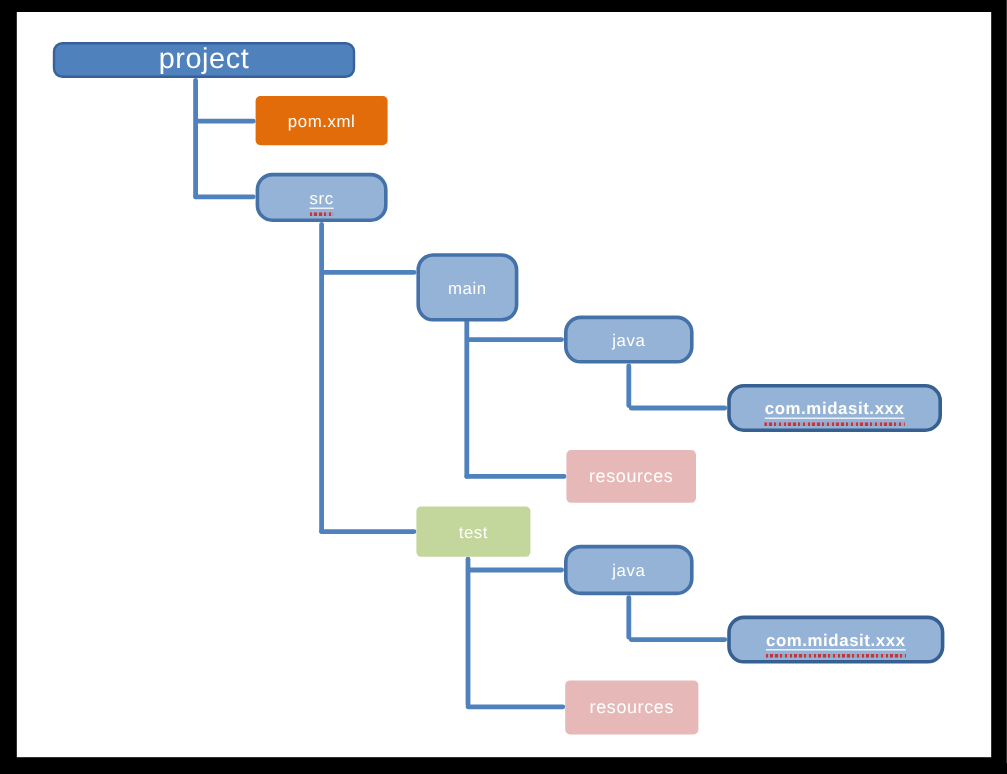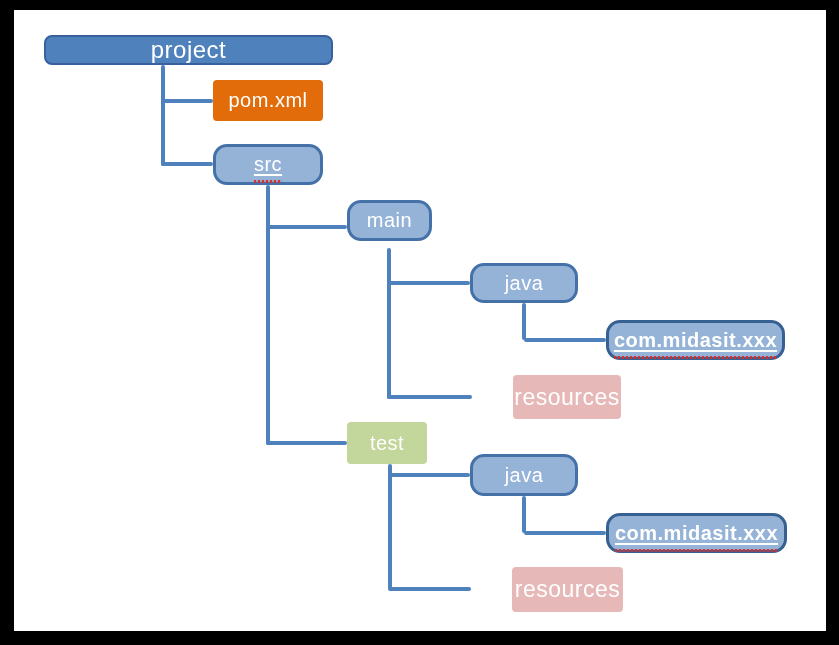--- a/index.html
+++ b/index.html
@@ -16,21 +16,21 @@
     width: 812px; height: 621px;
     background: #ffffff;
   }
   .node {
     position: absolute;
     display: flex;
     align-items: center;
     justify-content: center;
     box-sizing: border-box;
     color: #ffffff;
-    font-size: 20px;
+    font-size: 14px;
     letter-spacing: 0.5px;
     white-space: nowrap;
   }
   .node-root {
     background: #4f81bd;
     border: 2px solid #38619c;
     border-radius: 8px;
     font-size: 24px;
   }
   .node-orange {
@@ -42,22 +42,21 @@
     border: 3px solid #4472a8;
     border-radius: 14px;
   }
   .node-blue.dark-border {
     border-color: #376092;
     font-weight: bold;
   }
   .node-pink {
     background: #e6b9b8;
     border-radius: 4px;
-    font-size: 23px;
-    margin-left: 41px;
+    font-size: 15px;
   }
   .node-green {
     background: #c3d69b;
     border-radius: 4px;
   }
   .line {
     position: absolute;
     background: #4f81bd;
     border-radius: 2px;
   }
@@ -93,49 +92,49 @@
   <div class="line" style="left:375px; top:271px; width:81px; height:4px;"></div>
   <div class="line" style="left:373px; top:385px; width:85px; height:4px;"></div>
   <div class="line" style="left:508px; top:293px; width:4px;  height:37px;"></div>
   <div class="line" style="left:510px; top:328px; width:82px; height:4px;"></div>
   <div class="line" style="left:374px; top:454px; width:4px;  height:125px;"></div>
   <div class="line" style="left:376px; top:463px; width:80px; height:4px;"></div>
   <div class="line" style="left:374px; top:577px; width:83px; height:4px;"></div>
   <div class="line" style="left:508px; top:486px; width:4px;  height:37px;"></div>
   <div class="line" style="left:510px; top:521px; width:82px; height:4px;"></div>
 
-  <div class="node node-root" style="left:30px; top:25px; width:289px; height:30px;">
+  <div class="node node-root" style="left:30px; top:25px; width:252px; height:30px;">
     <span>project</span>
   </div>
 
   <div class="node node-orange" style="left:199px; top:70px; width:110px; height:41px;">
     <span>pom.xml</span>
   </div>
 
   <div class="node node-blue" style="left:199px; top:134px; width:110px; height:41px;">
     <span class="misspelled">src</span>
   </div>
 
-  <div class="node node-blue" style="left:333px; top:190px; width:85px; height:41px;text-align:right;">
+  <div class="node node-blue" style="left:333px; top:201px; width:85px; height:57px;text-align:right;">
     <span>main</span>
   </div>
 
   <div class="node node-blue" style="left:456px; top:253px; width:108px; height:40px;">
     <span>java</span>
   </div>
 
   <div class="node node-blue dark-border" style="left:592px; top:310px; width:179px; height:40px;">
     <span class="misspelled">com.midasit.xxx</span>
   </div>
 
   <div class="node node-pink" style="left:458px; top:365px; width:108px; height:44px;">
     <span>resources</span>
   </div>
 
-  <div class="node node-green" style="left:333px; top:412px; width:80px; height:42px;">
+  <div class="node node-green" style="left:333px; top:412px; width:95px; height:42px;">
     <span>test</span>
   </div>
 
   <div class="node node-blue" style="left:456px; top:444px; width:108px; height:42px;">
     <span>java</span>
   </div>
 
   <div class="node node-blue dark-border" style="left:592px; top:503px; width:181px; height:40px;">
     <span class="misspelled">com.midasit.xxx</span>
   </div>

